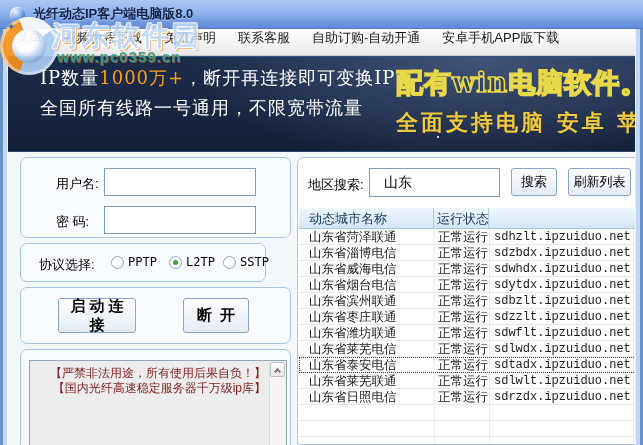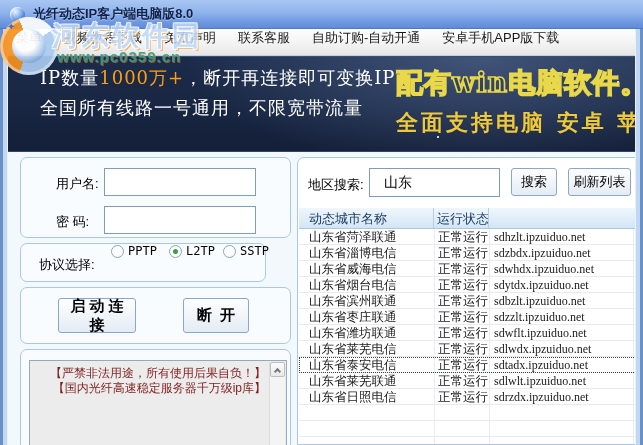--- a/index.html
+++ b/index.html
@@ -62,21 +62,21 @@
   .box-notice   { left:12px; top:197px; width:271px; height:102px; }
   .field-label { position:absolute; font-size:13px; color:#000; white-space:pre; }
   .text-input { position:absolute; border:1px solid #7F9DB9; background:#fff; font-size:13px;
     font-family:"Liberation Sans","DejaVu Sans",sans-serif; padding:0 4px; outline:none; }
   .inp-user { left:83px; top:10px; width:152px; height:28px; }
   .inp-pass { left:83px; top:48px; width:152px; height:28px; }
   .lbl-user { left:35px; top:17px; }
   .lbl-pass { left:35px; top:55px; }
 
   .lbl-protocol { left:18px; top:12px; }
-  .radio-option { position:absolute; top:0; display:flex; align-items:center; cursor:default; }
+  .radio-option { position:absolute; top:11px; display:flex; align-items:center; cursor:default; }
   .radio-circle { width:13px; height:13px; border-radius:50%; border:1px solid #8AA5C2;
     background:radial-gradient(circle at 40% 35%, #FFFFFF 0 55%, #E8EDF2 100%); position:relative; }
   .radio-option.selected .radio-circle::after { content:""; position:absolute; left:3px; top:3px;
     width:5px; height:5px; border-radius:50%; background:#3D9E3D; }
   .radio-label { font-family:"DejaVu Sans Mono","Liberation Mono",monospace; font-size:12px; color:#000; margin-left:4px; }
   .radio-pptp { left:90px; } .radio-l2tp { left:148px; } .radio-sstp { left:202px; }
 
   .xp-button { position:absolute; border:1px solid #89A7CB; border-radius:3px;
     background:linear-gradient(to bottom,#FDFEFE 0%,#F1F5FA 50%,#E4EBF4 100%);
     font-size:15px; font-weight:bold; color:#000; display:flex; align-items:center; justify-content:center;
@@ -109,21 +109,21 @@
   .th-addr { width:144px; padding-left:5px; border-right:1px solid #B9CCDE; }
   .table-body { position:absolute; left:0; top:21px; right:0; bottom:0;
     background:repeating-linear-gradient(to bottom,transparent 0 15px,#E4EBF2 15px 16px); }
   .vline { position:absolute; top:0; bottom:0; width:1px; background:#E7EDF4; }
   .vl-1 { left:135px; } .vl-2 { left:190px; } .vl-3 { left:334px; }
   .table-row { position:relative; display:flex; height:16px; }
   .table-row.selected { outline:1px dotted #444; outline-offset:-1px; }
   .td { font-size:12.5px; line-height:16px; color:#1A1A1A; white-space:nowrap; overflow:hidden; }
   .td-city { width:135px; padding-left:10px; }
   .td-status { width:55px; padding-left:4px; }
-  .td-addr { width:144px; padding-left:5px; font-family:Liberation Serif, serif; font-size:12px; }
+  .td-addr { width:144px; padding-left:5px; font-family:Liberation Mono, monospace; font-size:12px; }
 
   
   .wm-logo { position:absolute; left:0; top:17px; width:58px; height:58px; border-radius:50%;
     background:conic-gradient(from 200deg,#F6921E 0 140deg,#FDFEFF 140deg 215deg,#A9CBF0 215deg 360deg);
     box-shadow:inset 0 0 0 3px rgba(255,255,255,.5); opacity:.92; z-index:60; }
   .wm-logo::after { content:""; position:absolute; inset:12px; border-radius:50%;
     background:radial-gradient(circle at 40% 35%, #FFFFFF 0 34%, #6DA0DF 85%); }
   .wm-logo-star { position:absolute; left:7px; top:4px; color:#2F6FC0; font-size:10px; z-index:61; }
   .wm-site-name { position:absolute; left:52px; top:18px; z-index:60; font-size:27px; font-weight:bold;
     letter-spacing:3px; color:rgba(185,212,244,.95); opacity:.85; white-space:nowrap;

